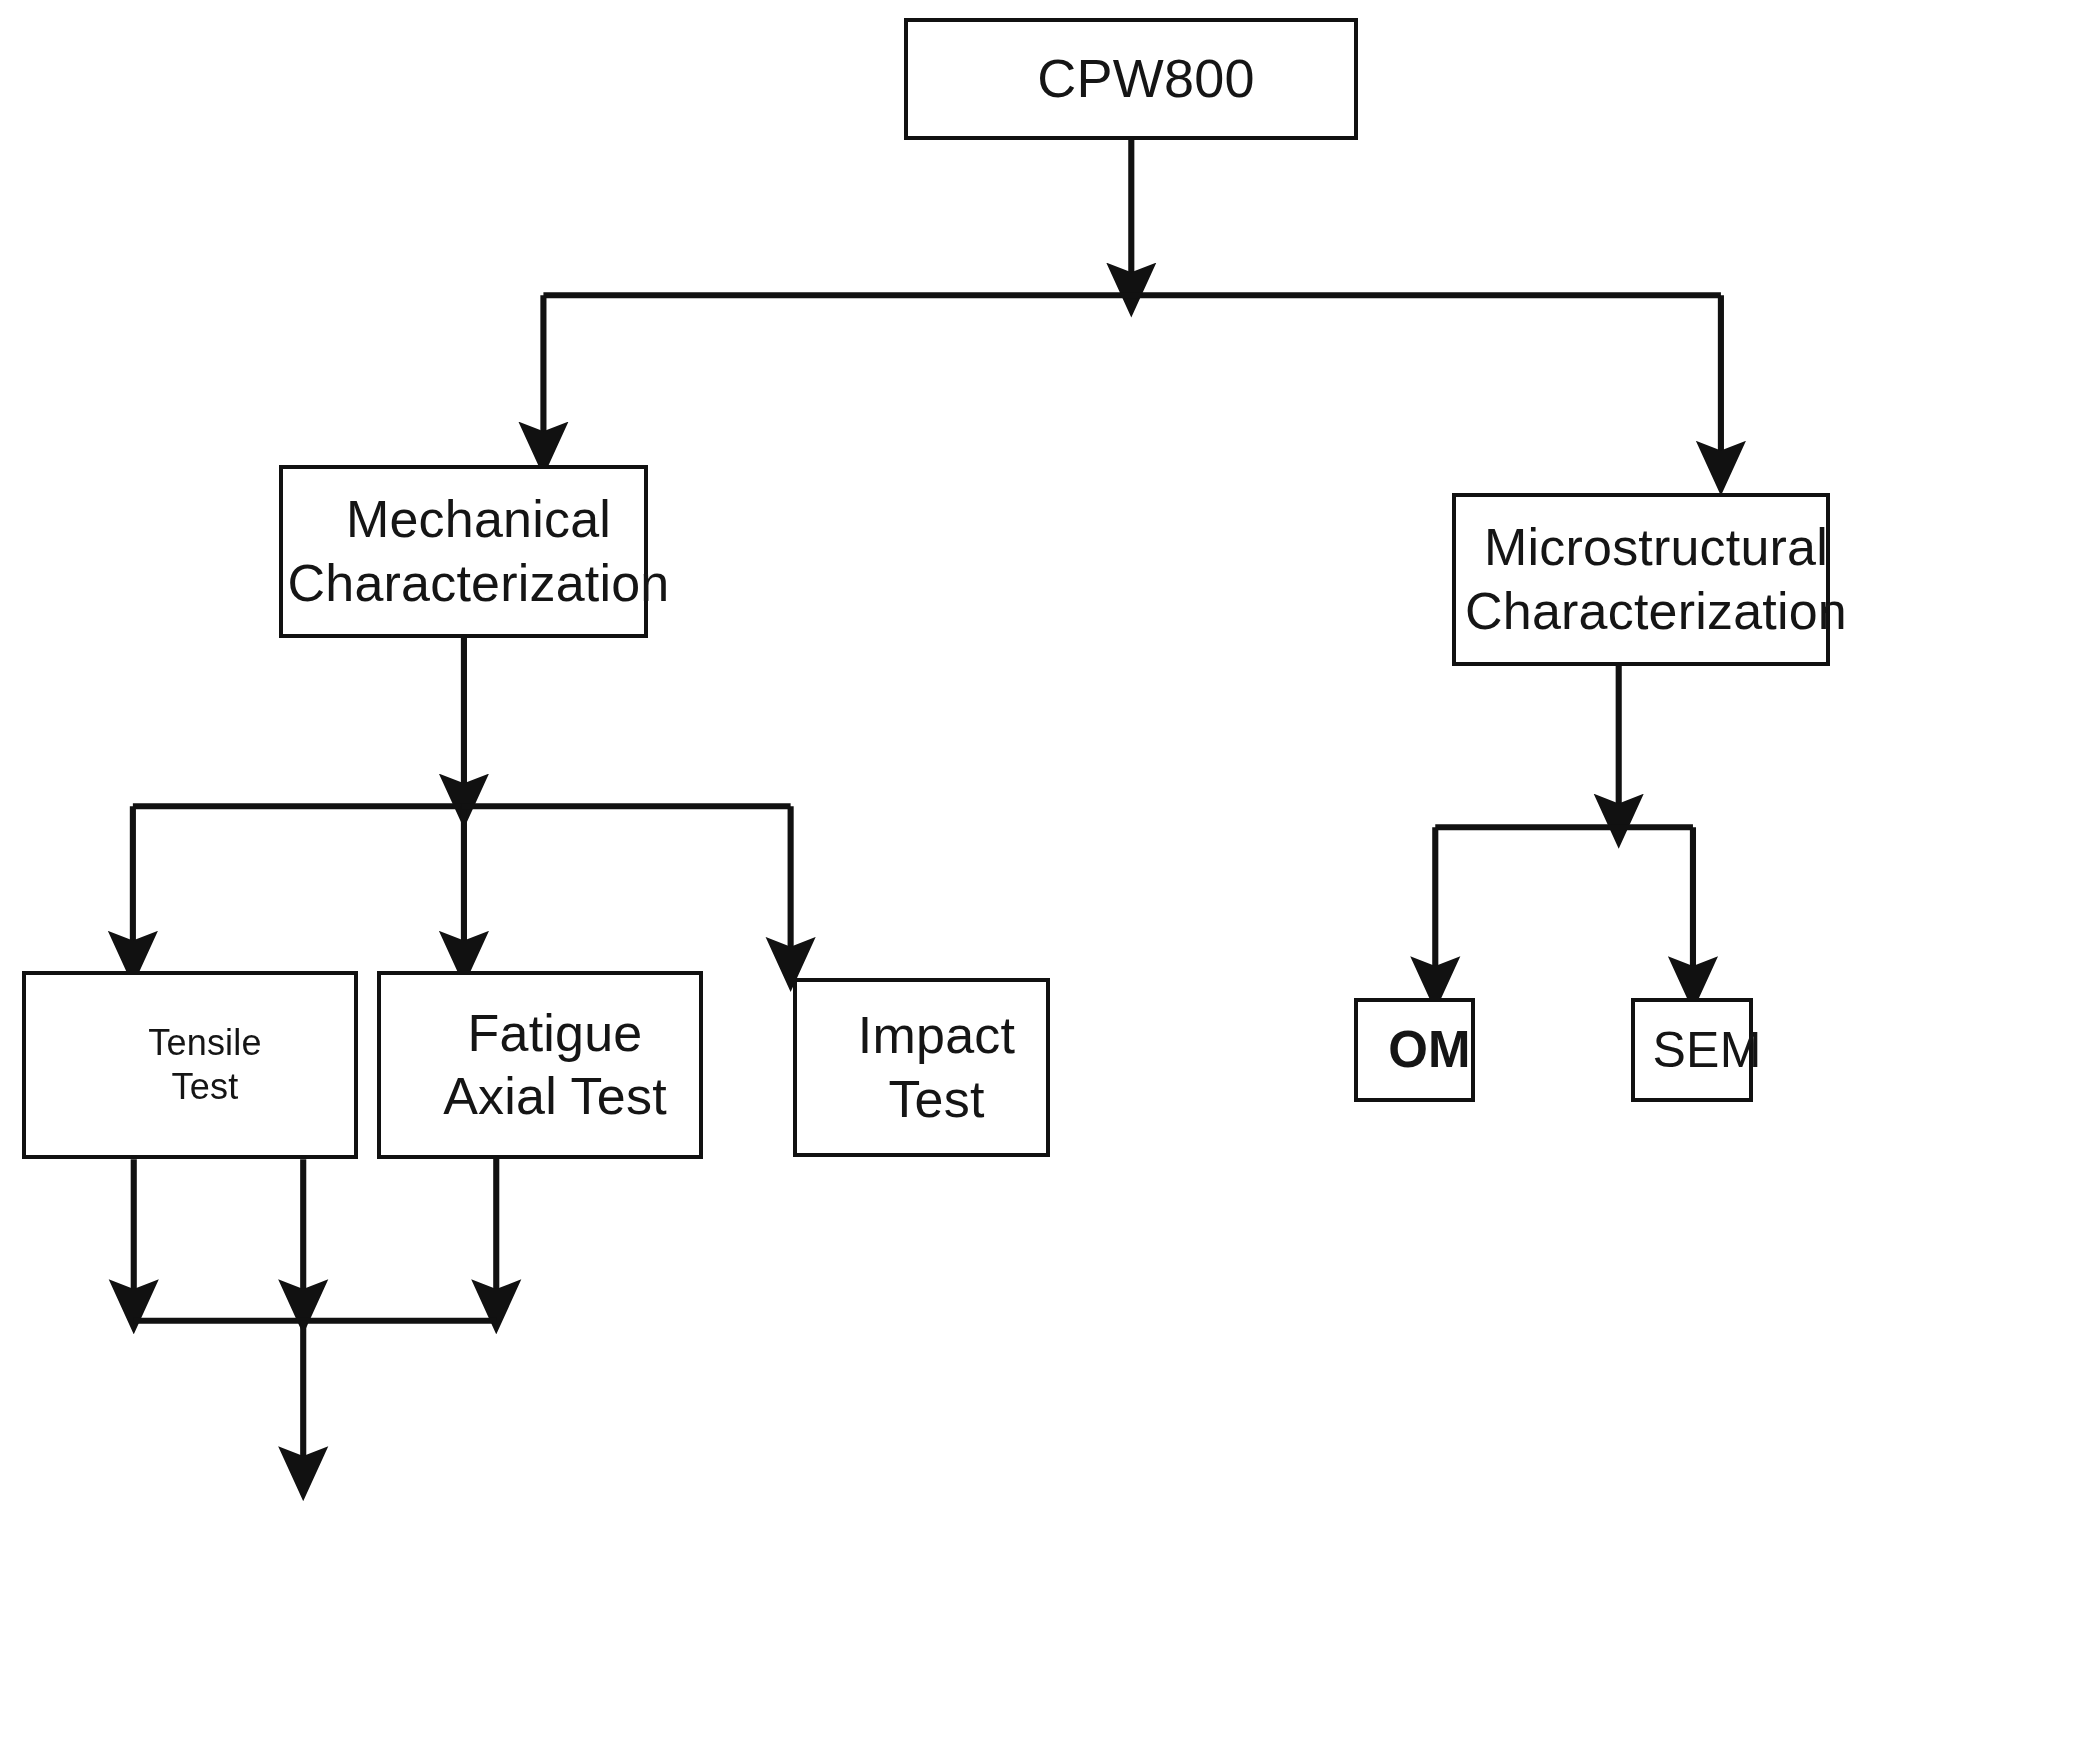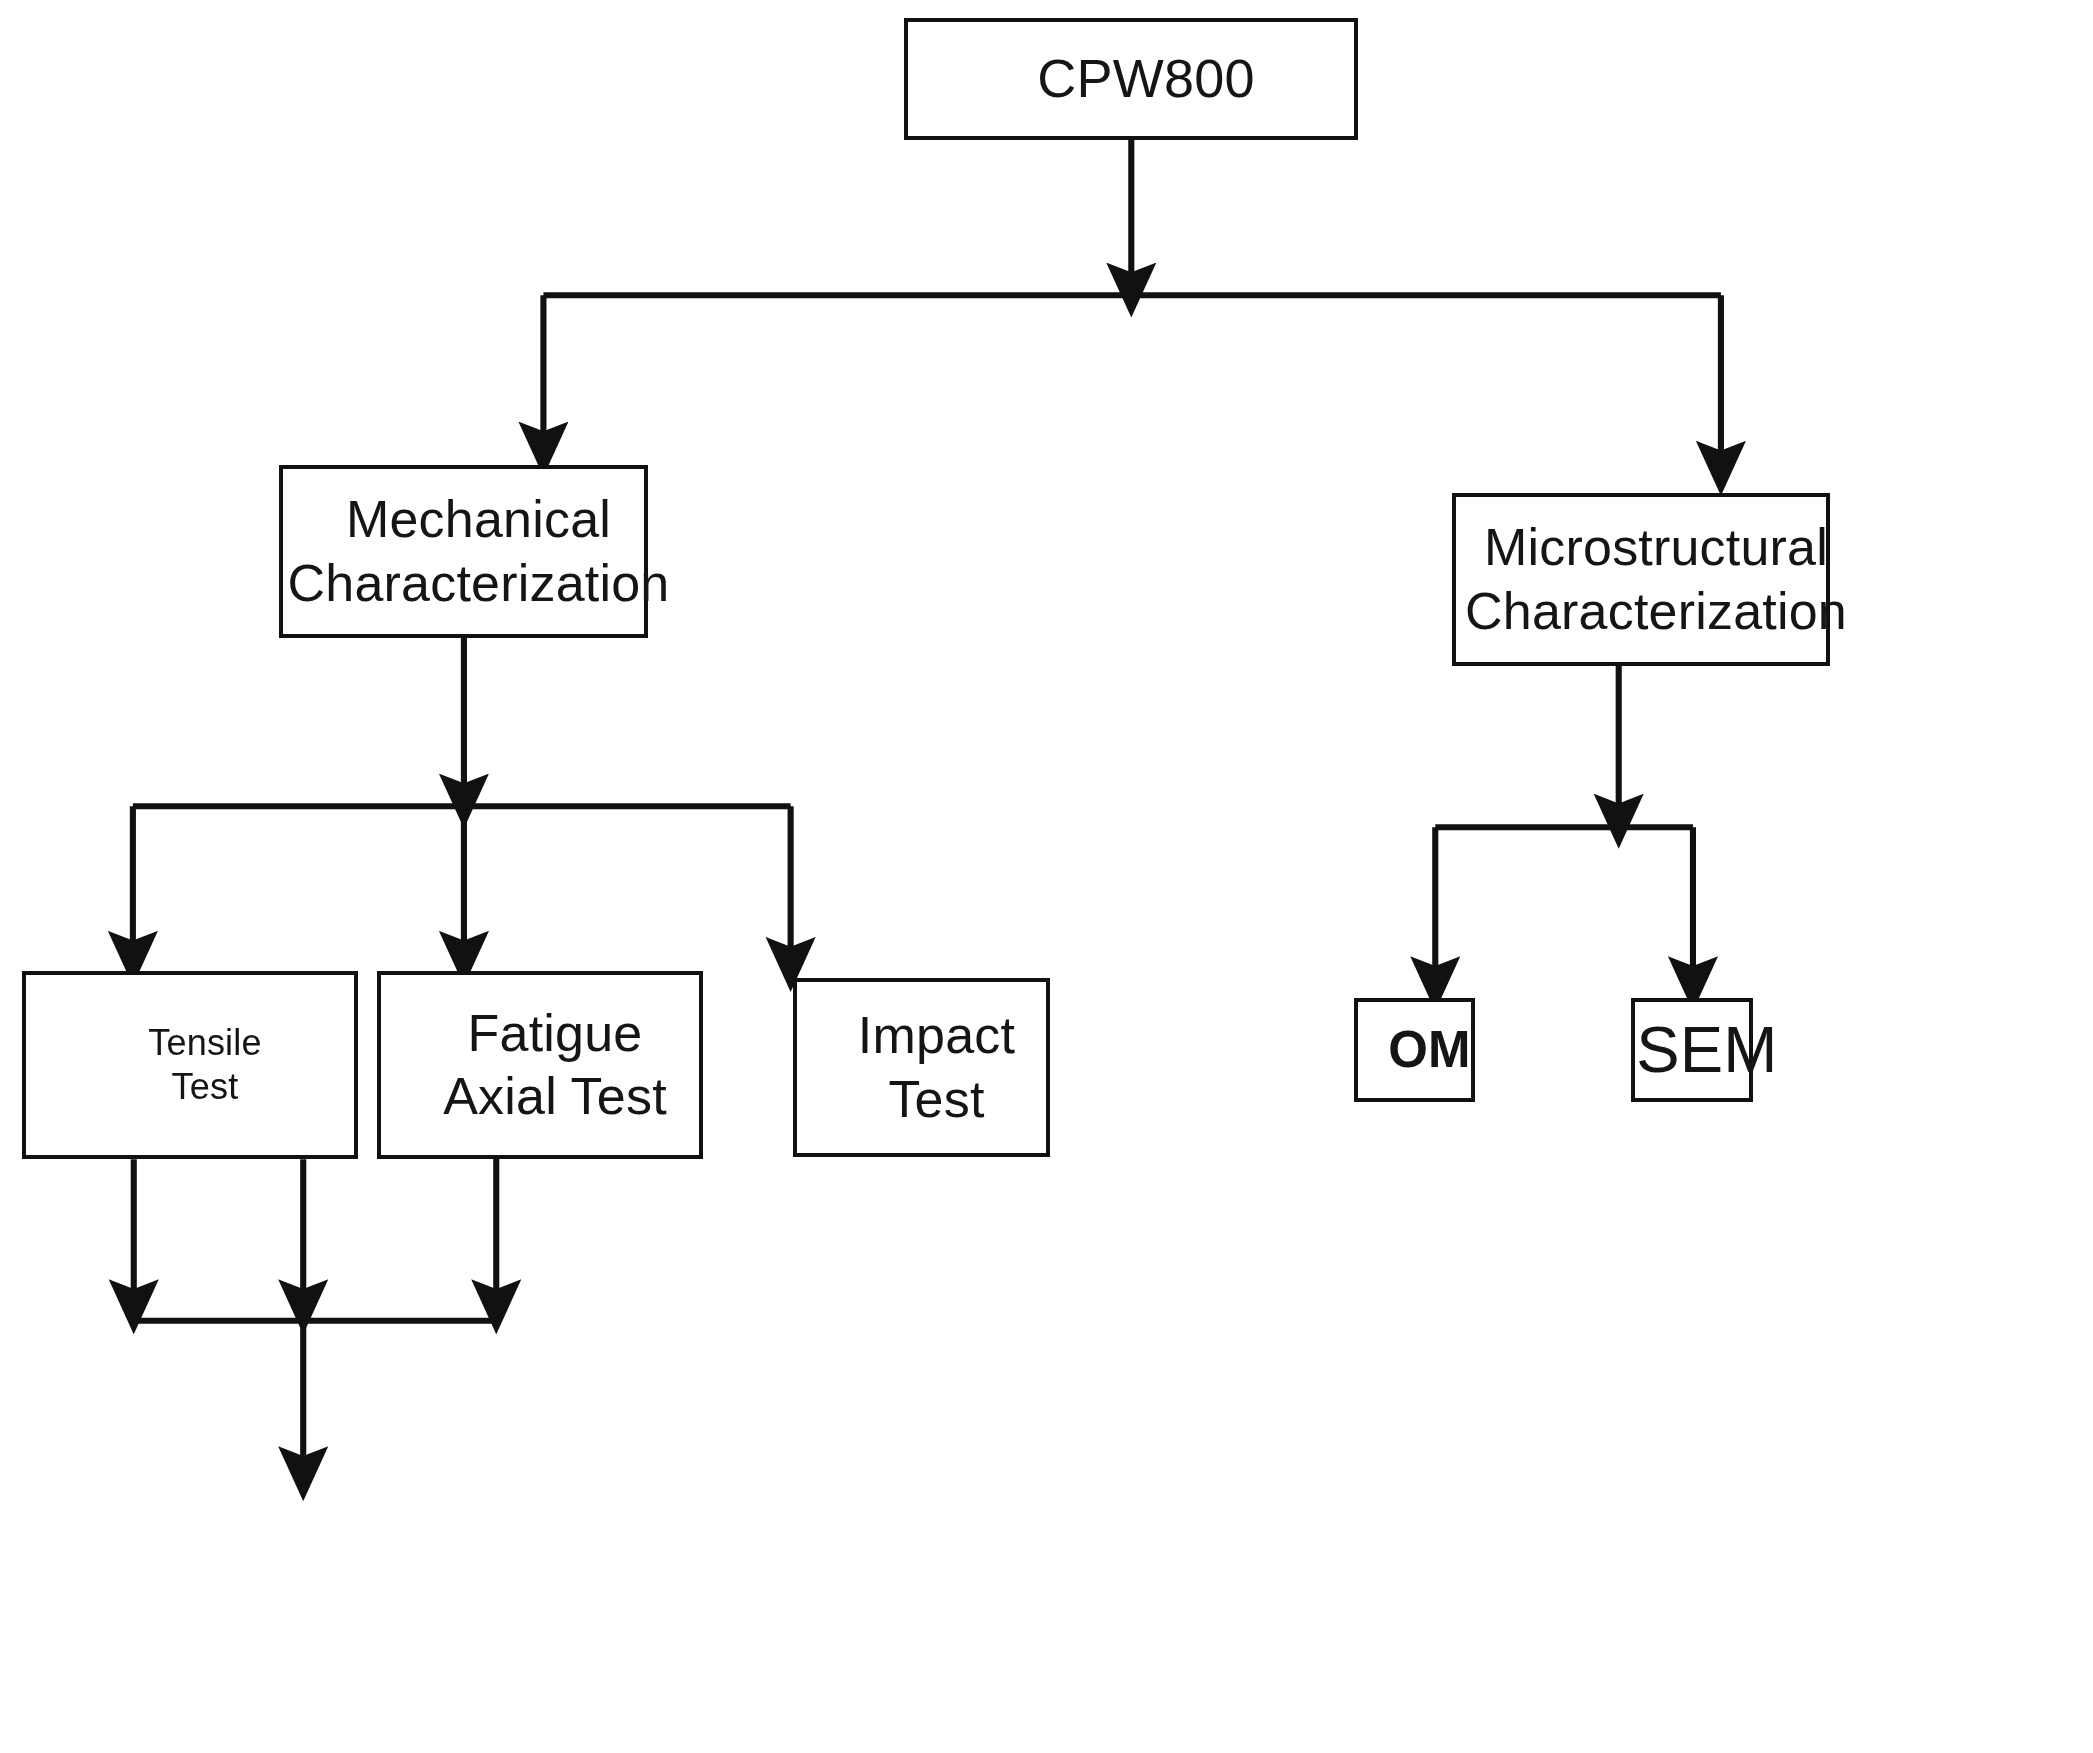--- a/index.html
+++ b/index.html
@@ -38,21 +38,21 @@
     font-weight: 400;
     padding-left: 30px;
   }
   .n-root      { left: 904px; top: 17.5px;   width: 454px; height: 122px; font-size: 54px; }
   .n-mech      { left: 279px;  top: 465px;  width: 369px; height: 173px; font-size: 52px; }
   .n-micro     { left: 1452px; top: 485px;  width: 378px; height: 173px; font-size: 52px; margin-top: 8px; }
   .n-tensile   { left: 22px;   top: 971px; width: 336px; height: 188px; font-size: 36px; }
   .n-fatigue   { left: 377px;  top: 971px; width: 326px; height: 188px; font-size: 52px; }
   .n-impact    { left: 793px;  top: 978px; width: 257px; height: 179px; font-size: 52px; }
   .n-om        { left: 1354px; top: 998px; width: 121px; height: 104px; font-size: 51px; font-weight: bold; }
-  .n-sem       { left: 1631px; top: 998px; width: 122px; height: 104px; font-size: 65px; }
+  .n-sem       { left: 1631px; top: 998px; width: 122px; height: 104px; font-size: 50px; }
   .n-stat      { left: 286px;  top: 1487px; width: 335px; height: 244px; font-size: 52px; }
 </style>
 </head>
 <body>
 
 <div id="canvas">
 
   <svg class="flow-svg" viewBox="0 0 2397 2008" xmlns="http://www.w3.org/2000/svg">
     <defs>
       <marker id="arrowhead" markerWidth="9" markerHeight="9" refX="4.2" refY="4.5" orient="auto" markerUnits="strokeWidth">

